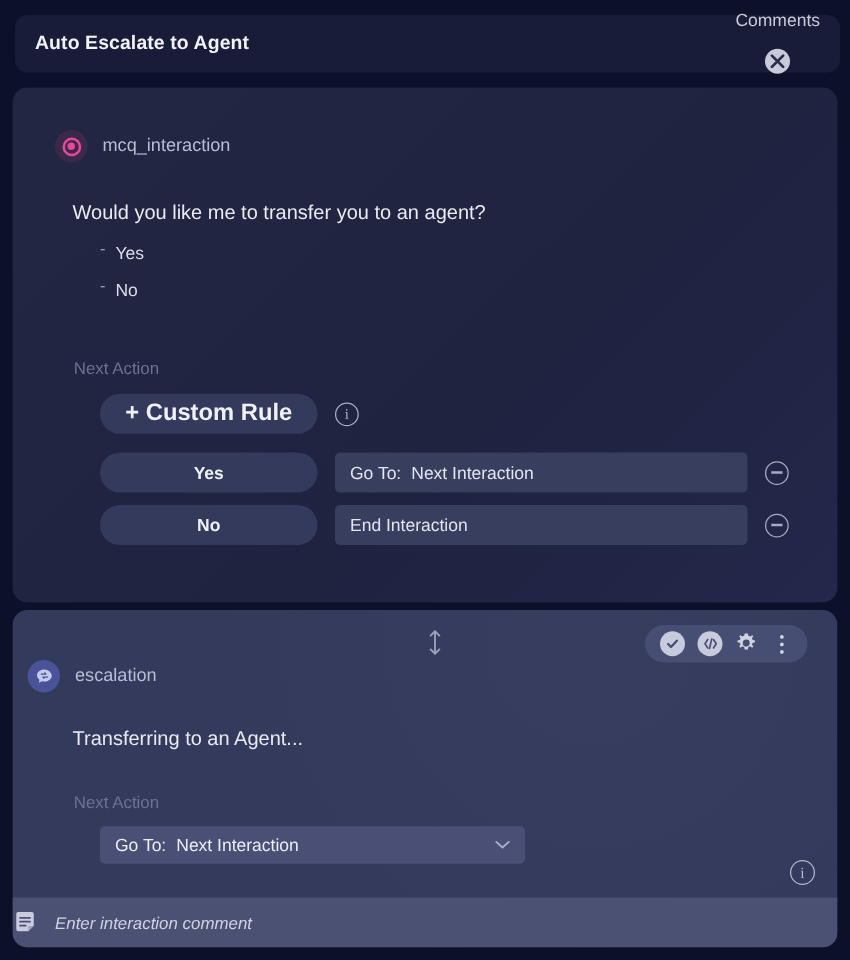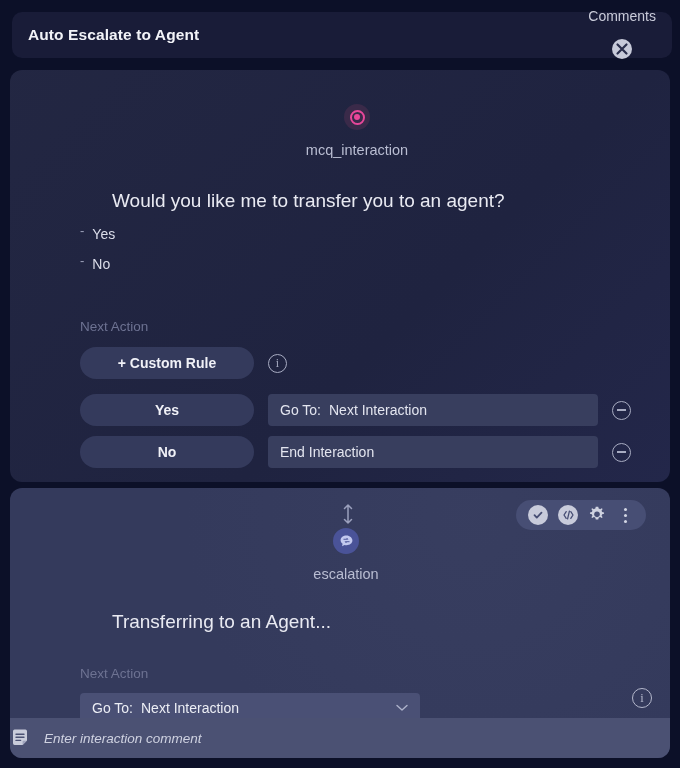--- a/index.html
+++ b/index.html
@@ -98,21 +98,20 @@
     border-radius: 12px;
     overflow: hidden;
   }
 
   
   .node-head {
     display: flex;
     align-items: center;
     gap: 12px;
     padding-left: 34px;
-    flex-direction: column;
   }
   .node-name {
     color: #b9bdd2;
     font-size: 14.5px;
   }
 
   .radio-icon {
     width: 26px; height: 26px;
     border-radius: 50%;
     background: #3a2a49;
@@ -135,58 +134,58 @@
     width: 26px; height: 26px;
     border-radius: 50%;
     background: #4a5398;
     display: flex; align-items: center; justify-content: center;
     flex: none;
   }
 
   
   .prompt {
     color: #e9eaf2;
-    font-size: 19px;
-    padding-left: 102px;
+    font-size: 16px;
+    padding-left: 48px;
   }
   .choices { padding-left: 70px; }
   .choice {
     color: #dcdeea;
     font-size: 14px;
     display: flex;
     align-items: baseline;
     gap: 8px;
     margin-top: 14px;
   }
   .choice .dash {
     color: #9ea2bb;
     font-size: 13px;
     position: relative;
     top: -4px;
   }
 
   .next-action-label {
     color: #6d7292;
     font-size: 13.5px;
-    padding-left: 70px;
+    padding-left: 49px;
   }
 
   
   .rule-row {
     display: flex;
     align-items: center;
     gap: 14px;
     padding-left: 70px;
   }
   .pill {
     width: 174px; height: 32px;
     border-radius: 16px;
     background: #343a5c;
     color: #f0f1f7;
-    font-size: 14px;
+    font-size: 19px;
     font-weight: bold;
     display: flex;
     align-items: center;
     justify-content: center;
     cursor: pointer;
     flex: none;
   }
   .info-icon {
     width: 19px; height: 19px;
     border-radius: 50%;

